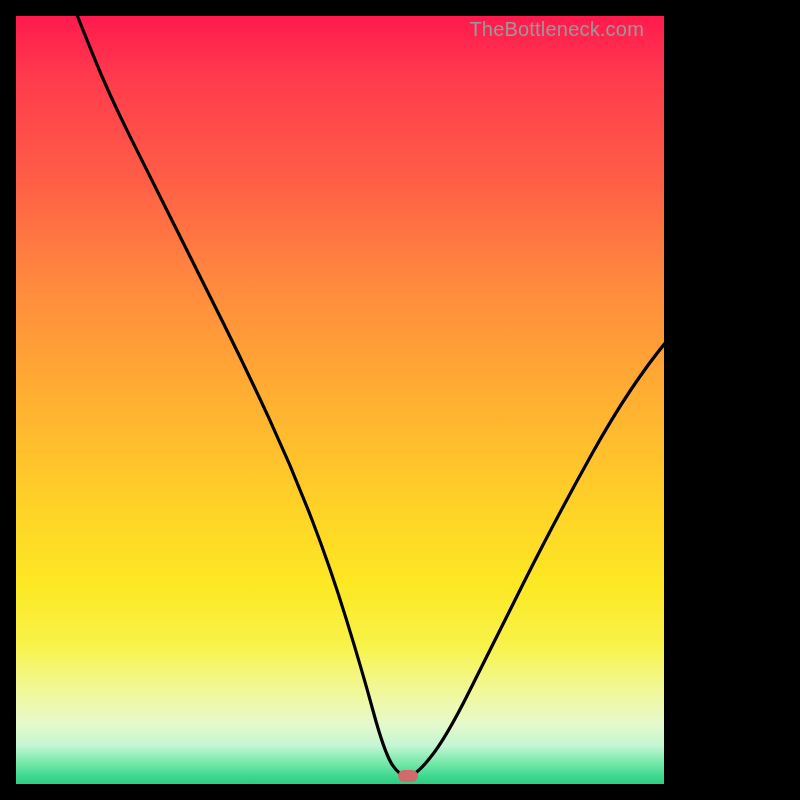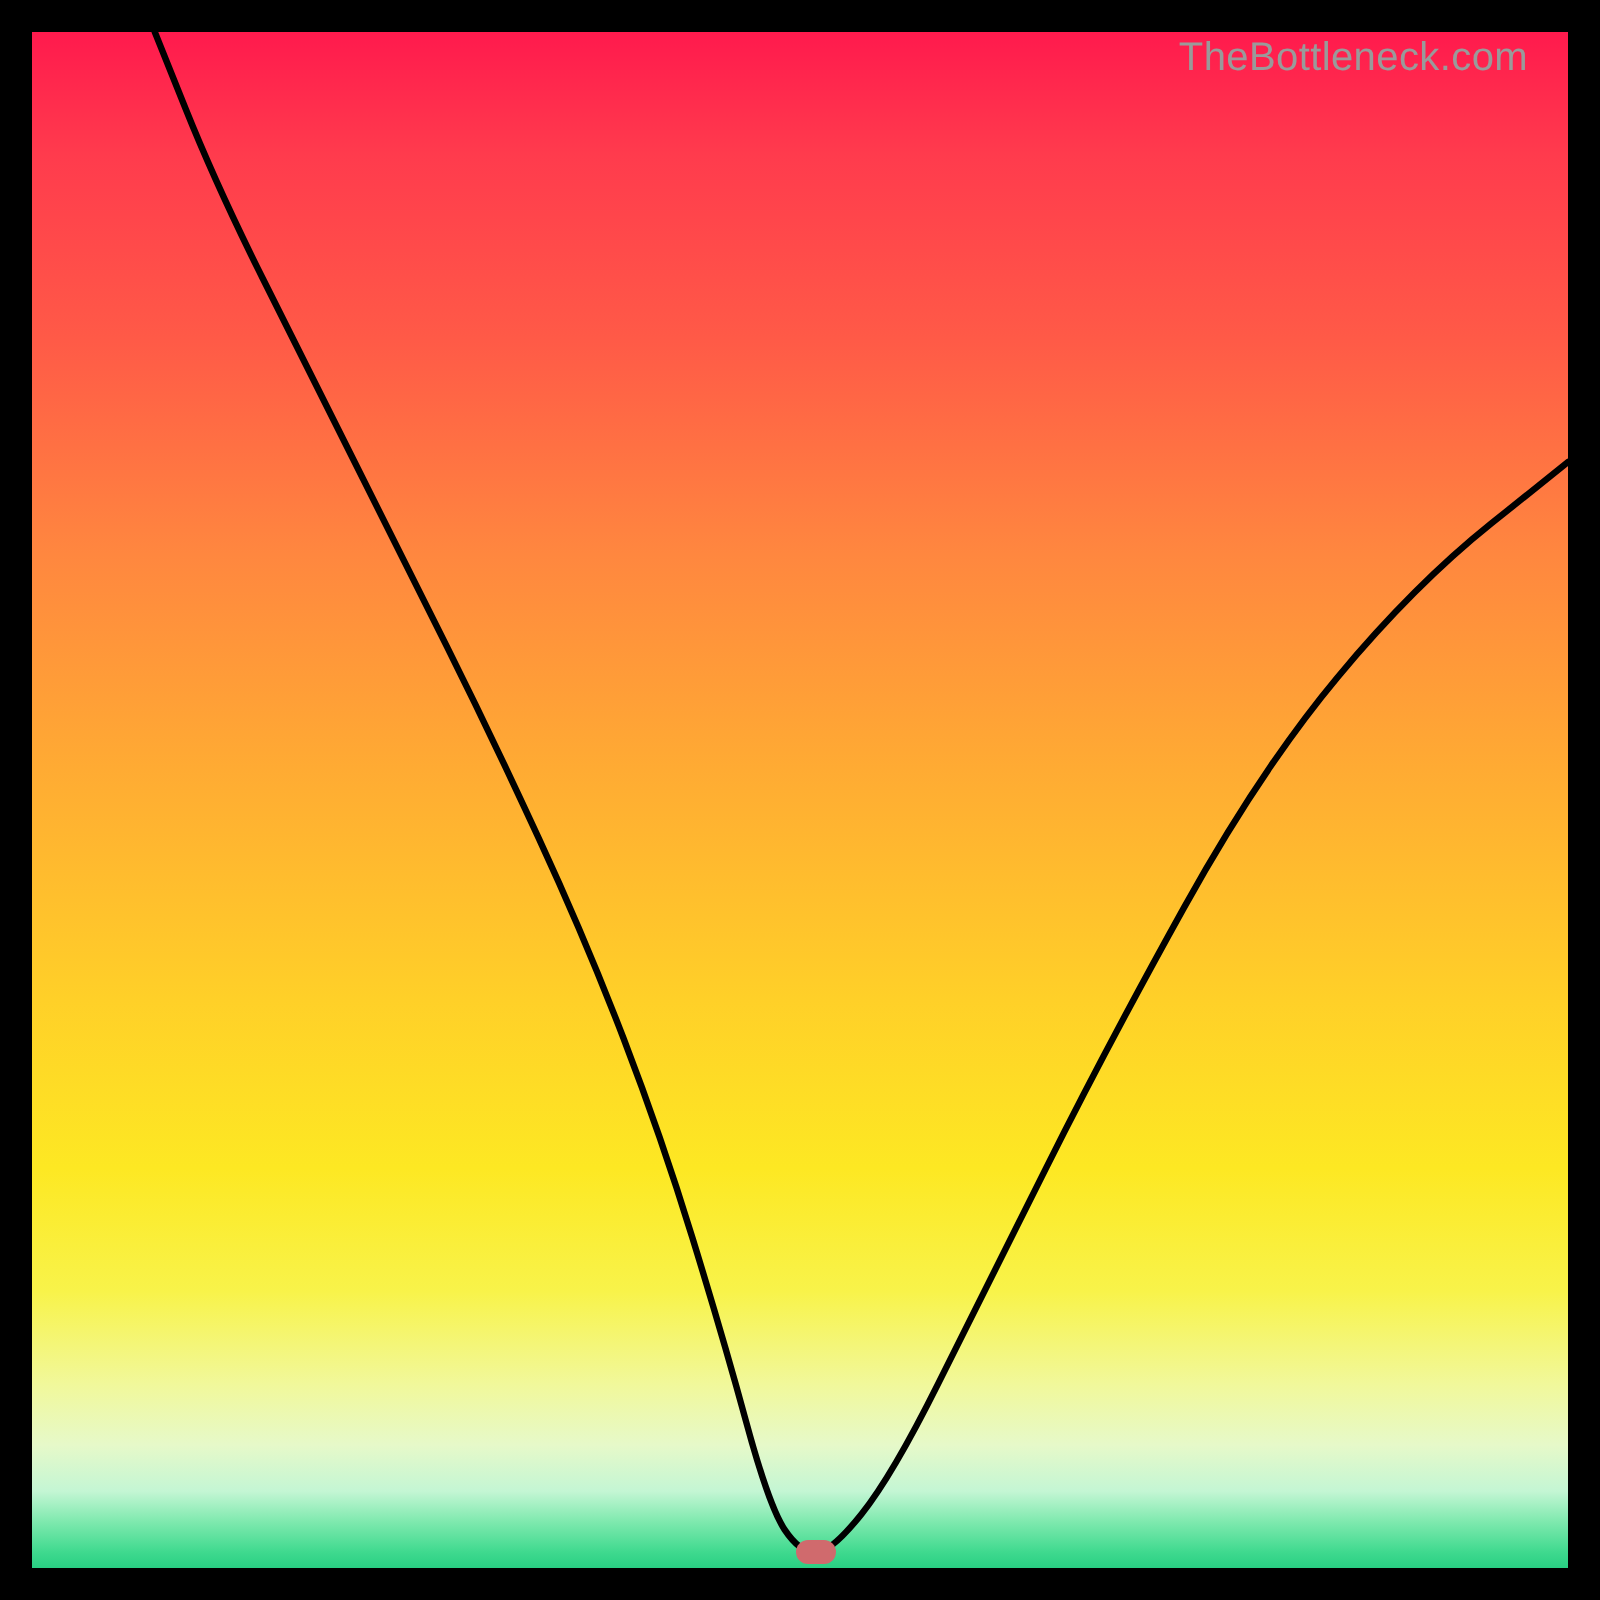--- a/index.html
+++ b/index.html
@@ -14,21 +14,21 @@
   .frame {
     position: relative;
     width: 800px;
     height: 800px;
     background: #000;
   }
   .plot-area {
     position: absolute;
     left: 16px;
     top: 16px;
-    width: 768px;
+    width: 648px;
     height: 768px;
     
     background: linear-gradient(
       to bottom,
       #ff1a4d 0%,
       #ff3b4d 8%,
       #ff5a47 20%,
       #ff873f 34%,
       #ffab33 48%,
       #ffd028 63%,

